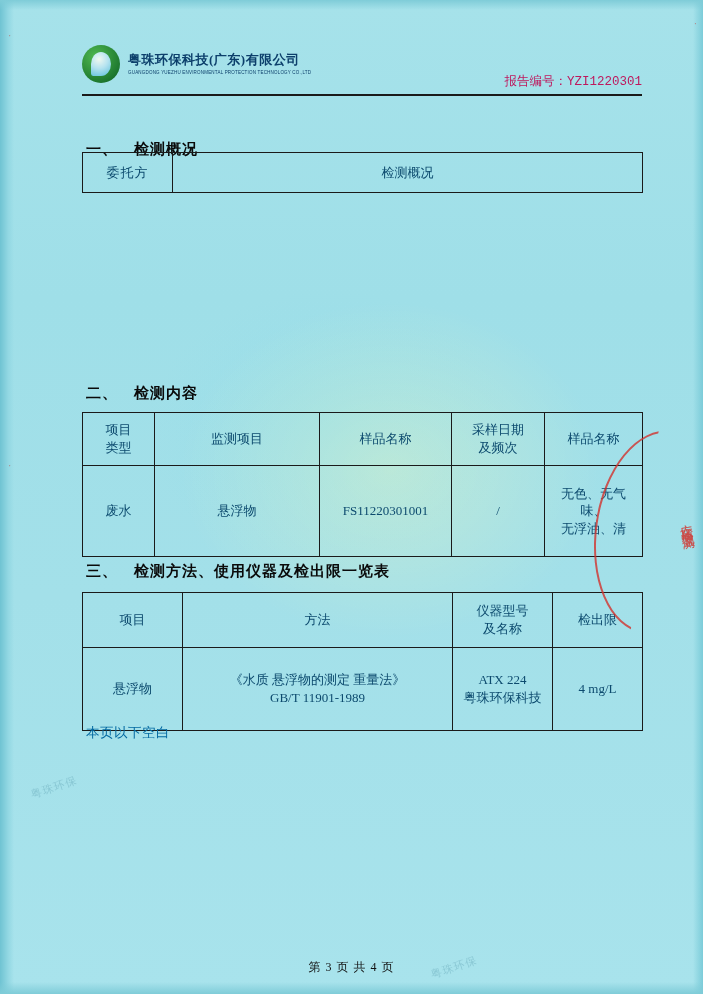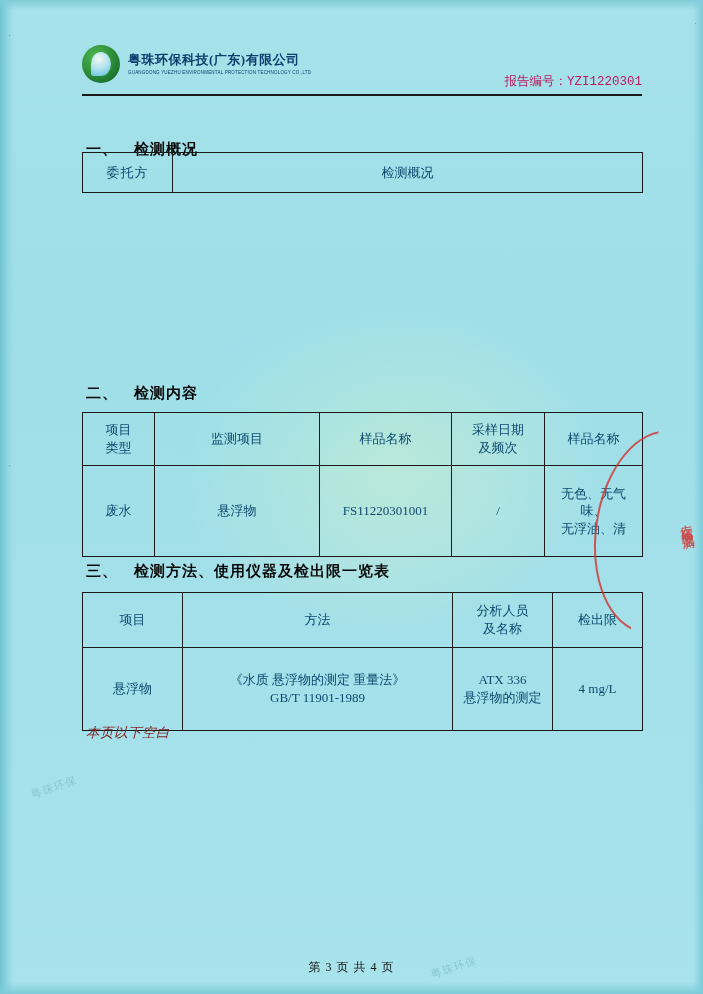--- a/index.html
+++ b/index.html
@@ -156,23 +156,22 @@
   #t2 { left: 82px; top: 412px; width: 560px; }
 
   
   #t3 { left: 82px; top: 592px; width: 560px; }
 
   .note-blank {
     position: absolute;
     left: 86px;
     top: 724px;
     font-size: 13.5px;
-    color: #7f1d1d;
+    color: #0369a1;
     letter-spacing: 0.5px;
-    font-style: italic;
   }
 
   .footer {
     position: absolute;
     left: 0;
     right: 0;
     bottom: 18px;
     text-align: center;
     font-size: 12px;
     color: #111;
@@ -311,34 +310,34 @@
       <col style="width:100px">
       <col style="width:270px">
       <col style="width:100px">
       <col style="width:90px">
     </colgroup>
     <tbody>
       <tr>
         <td style="height:50px">项目</td>
         <td>方法</td>
         <td>
-          <span class="cell-sub">分析人员</span>
+          <span class="cell-sub">仪器型号</span>
           <span class="cell-sub">及名称</span>
         </td>
         <td>检出限</td>
       </tr>
       <tr>
         <td style="height:78px">悬浮物</td>
         <td>
           <span class="cell-sub">《水质 悬浮物的测定 重量法》</span>
           <span class="cell-sub">GB/T 11901-1989</span>
         </td>
         <td>
-          <span class="cell-sub">ATX 336</span>
-          <span class="cell-sub">悬浮物的测定</span>
+          <span class="cell-sub">ATX 224</span>
+          <span class="cell-sub">粤珠环保科技</span>
         </td>
         <td>4 mg/L</td>
       </tr>
     </tbody>
   </table>
 
   <div class="note-blank">本页以下空白</div>
 
   <div class="footer">第 3 页 共 4 页</div>
 

